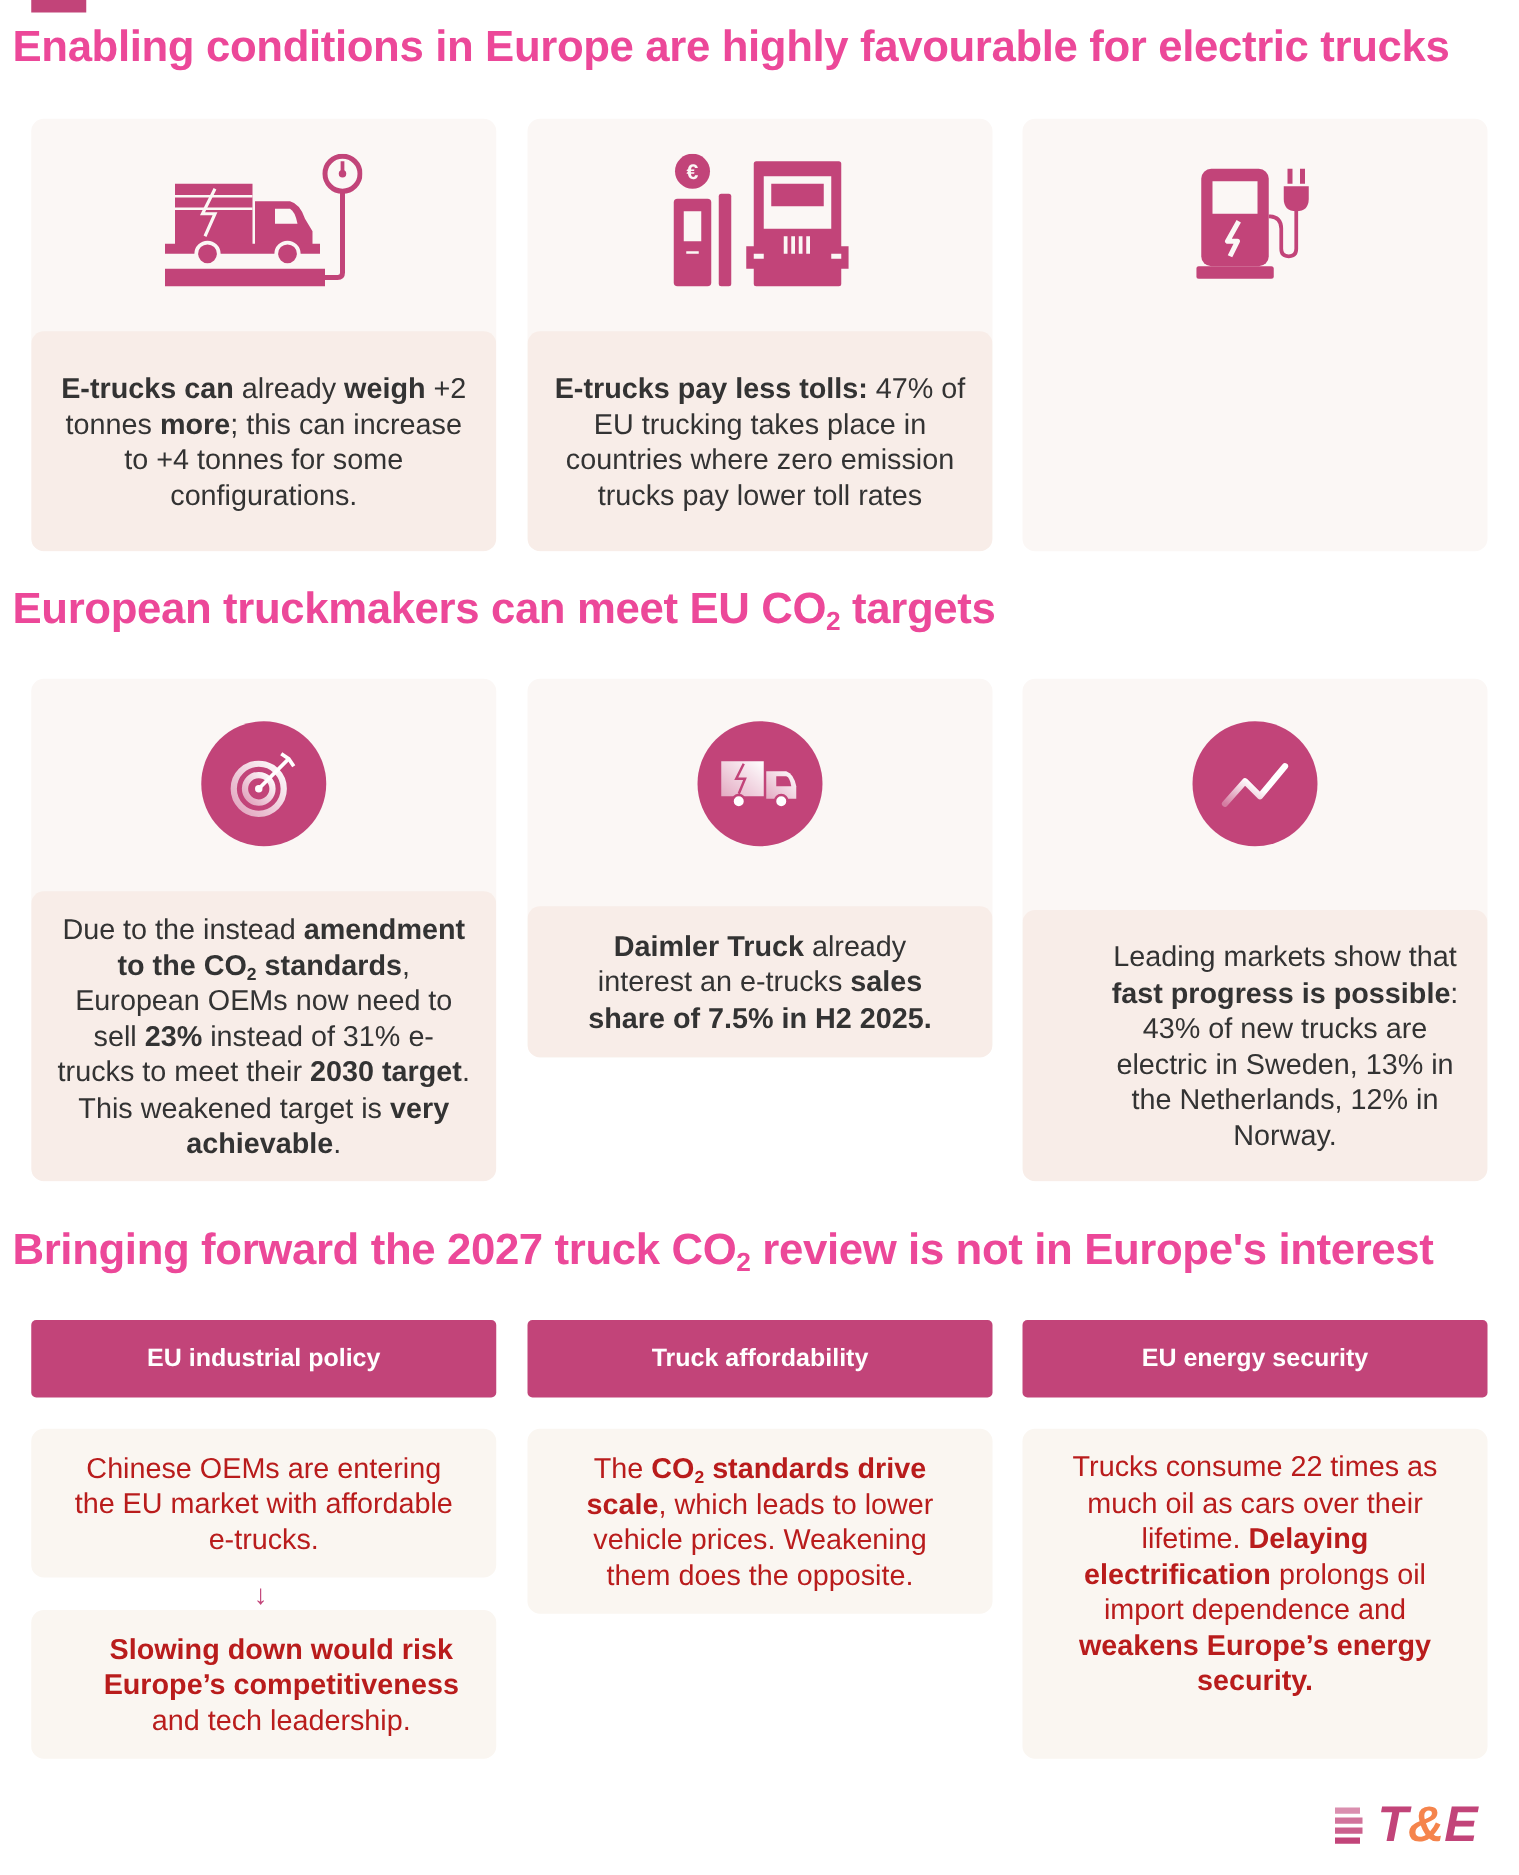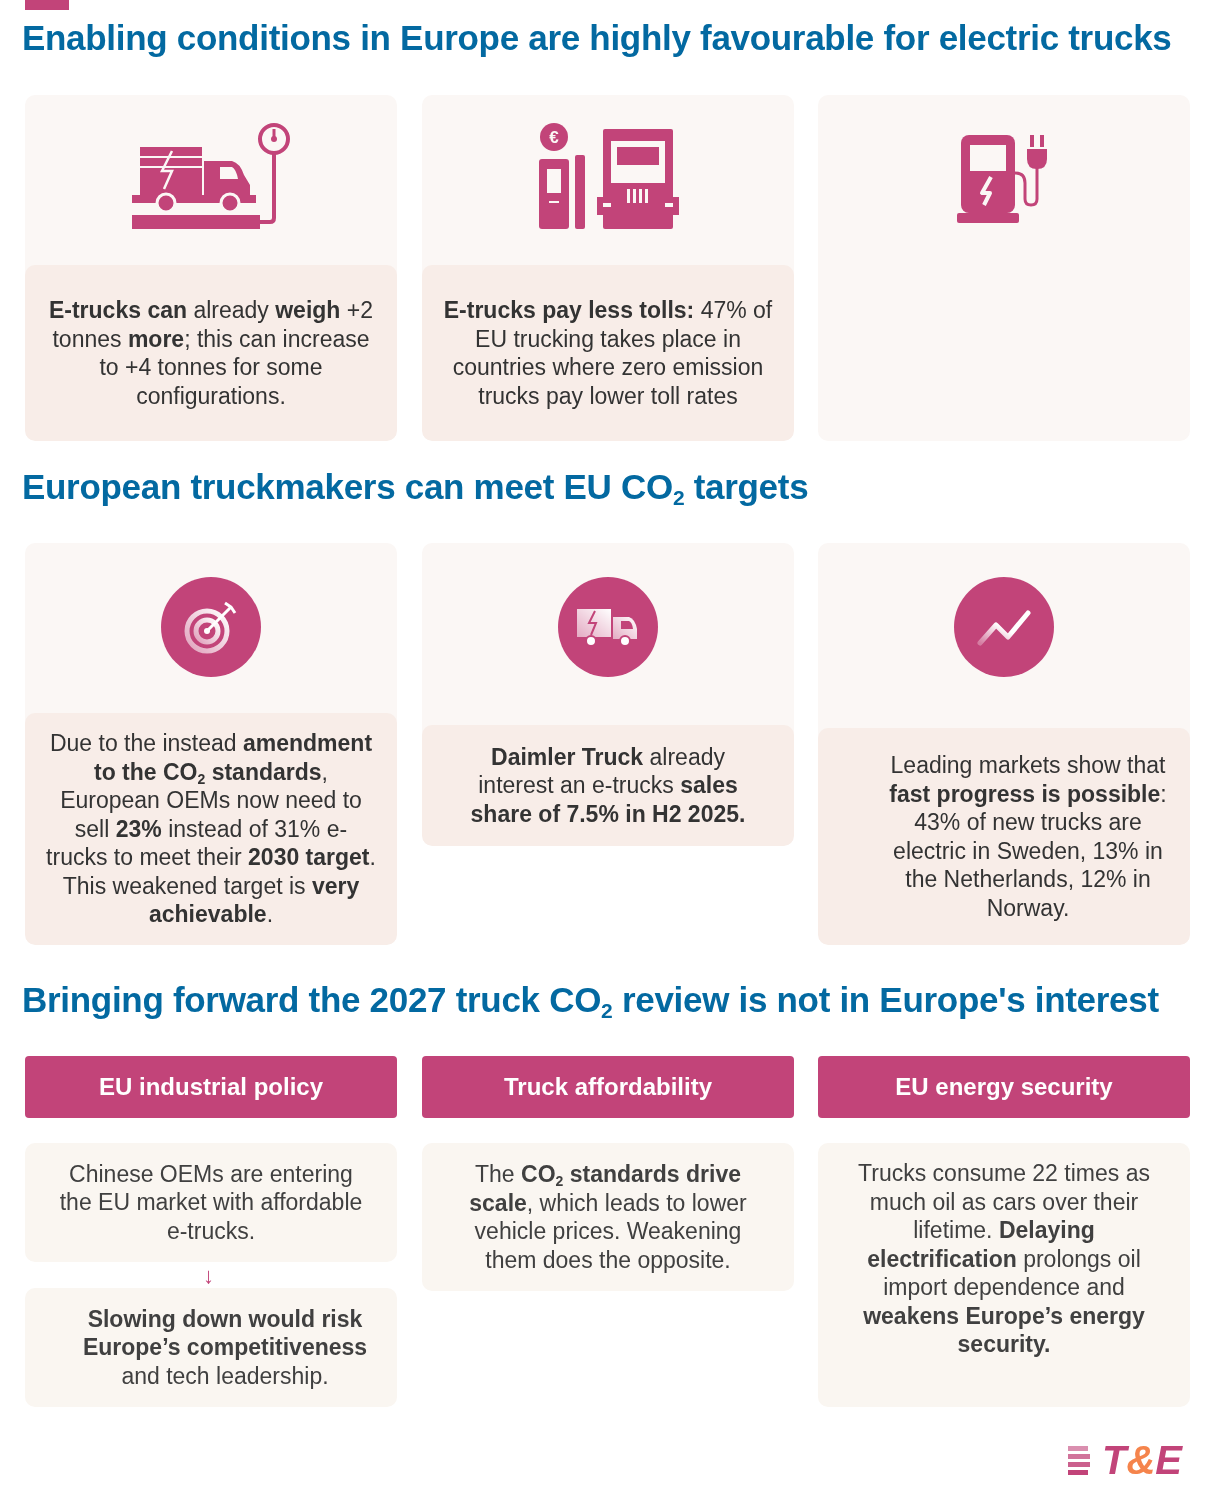--- a/index.html
+++ b/index.html
@@ -2,22 +2,22 @@
 <html><head>
 <meta charset="utf-8">
 <style>
   * { box-sizing: border-box; margin: 0; padding: 0; }
   html, body { width: 1215px; height: 1500px; background: #ffffff; overflow: hidden; }
   body { font-family: "Liberation Sans", "DejaVu Sans", sans-serif; color: #333333; position: relative; }
 
   .top-accent { position: absolute; left: 25px; top: 0; width: 44px; height: 10px; background: #c24479; }
 
   .section-title {
-    position: absolute; left: 22px;
-    font-size: 35px; font-weight: 700; color: #0369a1; letter-spacing: -0.3px; white-space: nowrap;
+    position: absolute; left: 10px;
+    font-size: 35px; font-weight: 700; color: #ec4899; letter-spacing: -0.3px; white-space: nowrap;
   }
   .section-title sub { font-size: 21px; vertical-align: -6px; line-height: 0; }
 
   .card {
     position: absolute; width: 372px; border-radius: 10px; background: #fbf7f5;
     overflow: hidden;
   }
   .card .icon-area { position: relative; width: 100%; }
   .card .text-area {
     position: absolute; left: 0; right: 0; bottom: 0; background: #f8ede8; border-radius: 10px;
@@ -30,27 +30,27 @@
   .icon-svg { position: absolute; left: 50%; transform: translateX(-50%); }
 
   .circle-icon {
     position: absolute; left: 50%; transform: translateX(-50%);
     width: 100px; height: 100px; border-radius: 50%; background: #c24479;
     display: flex; align-items: center; justify-content: center;
   }
 
   .header-btn {
     position: absolute; width: 372px; height: 62px; background: #c24479; border-radius: 4px;
-    color: #ffffff; font-size: 24px; font-weight: 700; display: flex; align-items: center; justify-content: center;
+    color: #ffffff; font-size: 20px; font-weight: 700; display: flex; align-items: center; justify-content: center;
   }
 
   .note {
     position: absolute; width: 372px; background: #faf6f1; border-radius: 10px;
     display: flex; align-items: center; justify-content: center; text-align: center;
-    font-size: 23px; line-height: 28.5px; color: #404040; padding: 0 20px;
+    font-size: 23px; line-height: 28.5px; color: #b91c1c; padding: 0 20px;
   }
 
   .arrow-down { position: absolute; left: 203px; top: 1263px; color: #c24479; font-size: 22px; }
 
   .logo { position: absolute; left: 1068px; top: 1438px; height: 44px; display: flex; align-items: center; }
   .logo .stripes { display: flex; flex-direction: column; gap: 3px; margin-right: 12px; }
   .logo .stripes span { display: block; height: 5px; background: #c24479; }
   .logo .t, .logo .e { font-size: 40px; font-weight: 700; font-style: italic; color: #c24479; line-height: 1; }
   .logo .amp { font-size: 40px; font-weight: 700; font-style: italic; color: #f5844c; line-height: 1; }
 </style>

